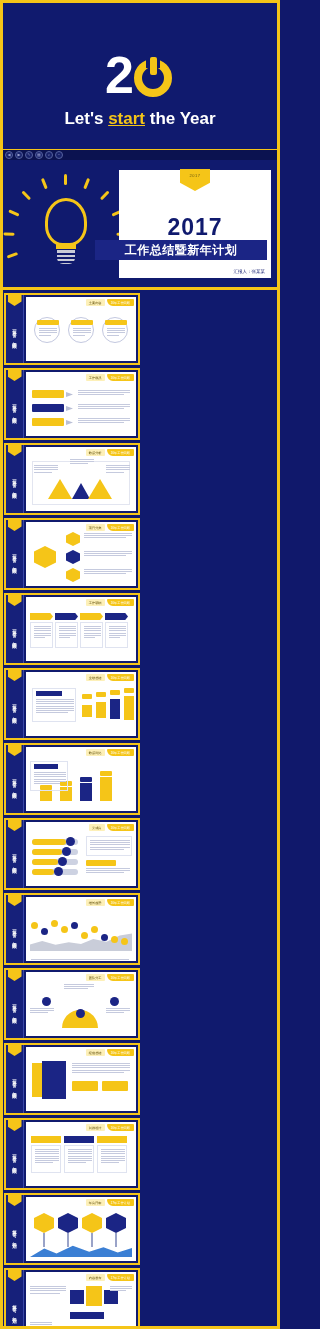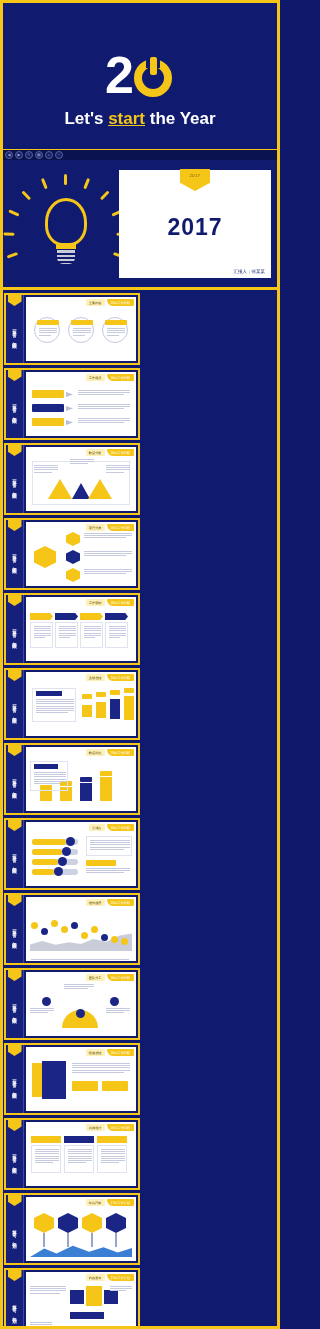--- a/index.html
+++ b/index.html
@@ -146,20 +146,23 @@
         <span class="ray" style="transform: rotate(44deg); height: 11px;"></span>
         <span class="ray" style="transform: rotate(66deg); height: 11px;"></span>
         <span class="ray" style="transform: rotate(88deg); height: 11px;"></span>
         <span class="ray" style="transform: rotate(110deg); height: 11px;"></span>
       </div>
     <div class="title-card">
       <div class="pin">
         <span>2017</span>
       </div>
       <div class="tc-year">2017</div>
+      <div class="tc-band">
+        <span>工作总结暨新年计划</span>
+      </div>
       <div class="tc-by">汇报人：张某某</div>
     </div>
   </div>
 
   <div class="grid" id="thumb-grid">
       <div class="thumb">
         <div class="t-side">
           <div class="t-flag"></div>
           <div class="ch">第一章</div>
           <div class="sb">16年回顾</div>

